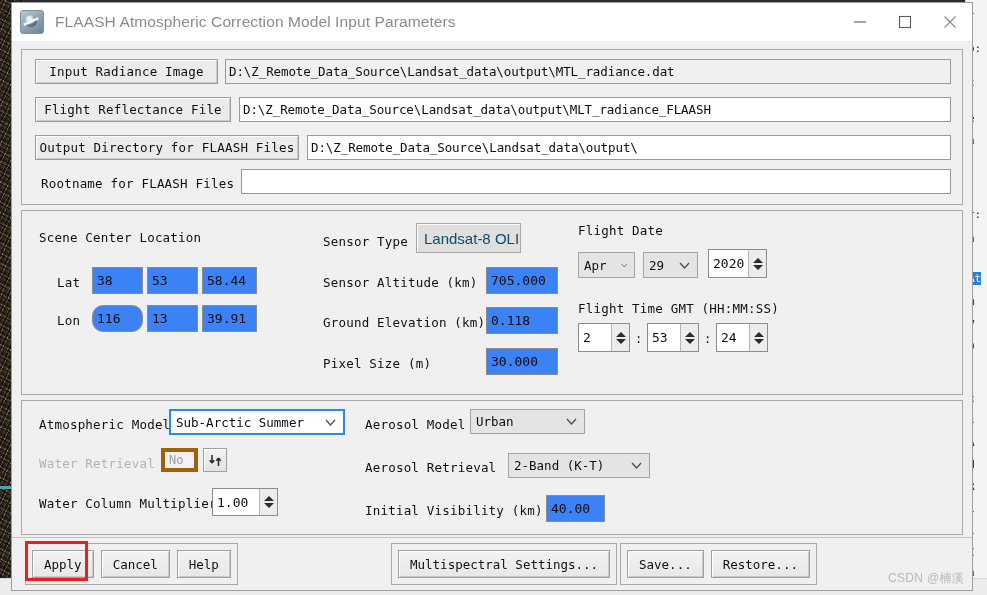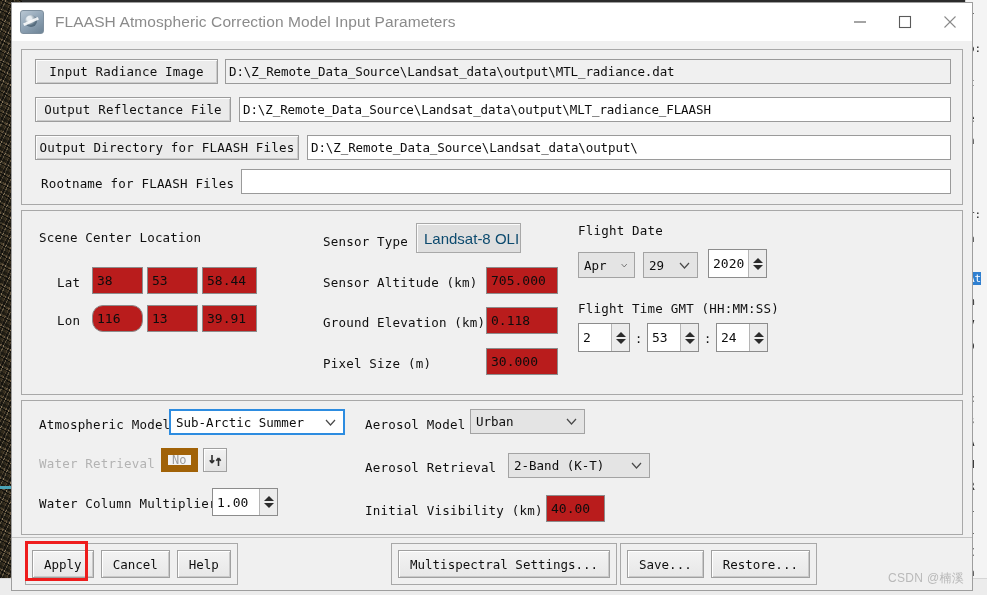--- a/index.html
+++ b/index.html
@@ -206,21 +206,21 @@
     font-family: "DejaVu Sans Mono", monospace;
     font-size: 12.5px;
     color: #0d0d0d;
     white-space: nowrap;
     letter-spacing: -.1px;
   }
 
   .numbox {
     position: absolute;
     height: 27px;
-    background: #b91c1c;
+    background: #3b82f6;
     border: 1px solid #8c8c8c;
     box-sizing: border-box;
     display: flex;
     align-items: center;
     padding-left: 4px;
     text-align: right;
   }
   .numbox span {
     font-family: "DejaVu Sans Mono", monospace;
     font-size: 13px;
@@ -313,21 +313,21 @@
     font-size: 15px;
     color: #0c4a6e;
     white-space: nowrap;
   }
 
   
   #wr-value {
     position: absolute;
     width: 37px; height: 24px;
     background: #f3f3f3;
-    border: 7px solid #a16207;
+    border: 4px solid #a16207;
     box-sizing: border-box;
     display: flex;
     align-items: center;
     padding-left: 4px;
   }
   #wr-value span {
     font-family: "DejaVu Sans Mono", monospace;
     font-size: 12px;
     color: #9d9d9d;
   }
@@ -452,21 +452,21 @@
     <div class="panel" id="panel-files">
 
       <div class="fieldlabel" style="left:13px; top:9px; width:183px;">
         <span class="lbl">Input Radiance Image</span>
       </div>
       <div class="txtinput readonly" style="left:203px; top:9px; width:726px;">
         <span>D:\Z_Remote_Data_Source\Landsat_data\output\MTL_radiance.dat</span>
       </div>
 
       <div class="fieldlabel" style="left:13px; top:47px; width:196px;">
-        <span class="lbl">Output Reflectance File</span>
+        <span class="lbl">Flight Reflectance File</span>
       </div>
       <div class="txtinput" style="left:217px; top:47px; width:712px;">
         <span>D:\Z_Remote_Data_Source\Landsat_data\output\MLT_radiance_FLAASH</span>
       </div>
 
       <div class="fieldlabel" style="left:13px; top:85px; width:264px;">
         <span class="lbl">Output Directory for FLAASH Files</span>
       </div>
       <div class="txtinput" style="left:285px; top:85px; width:644px;">
         <span>D:\Z_Remote_Data_Source\Landsat_data\output\</span>

